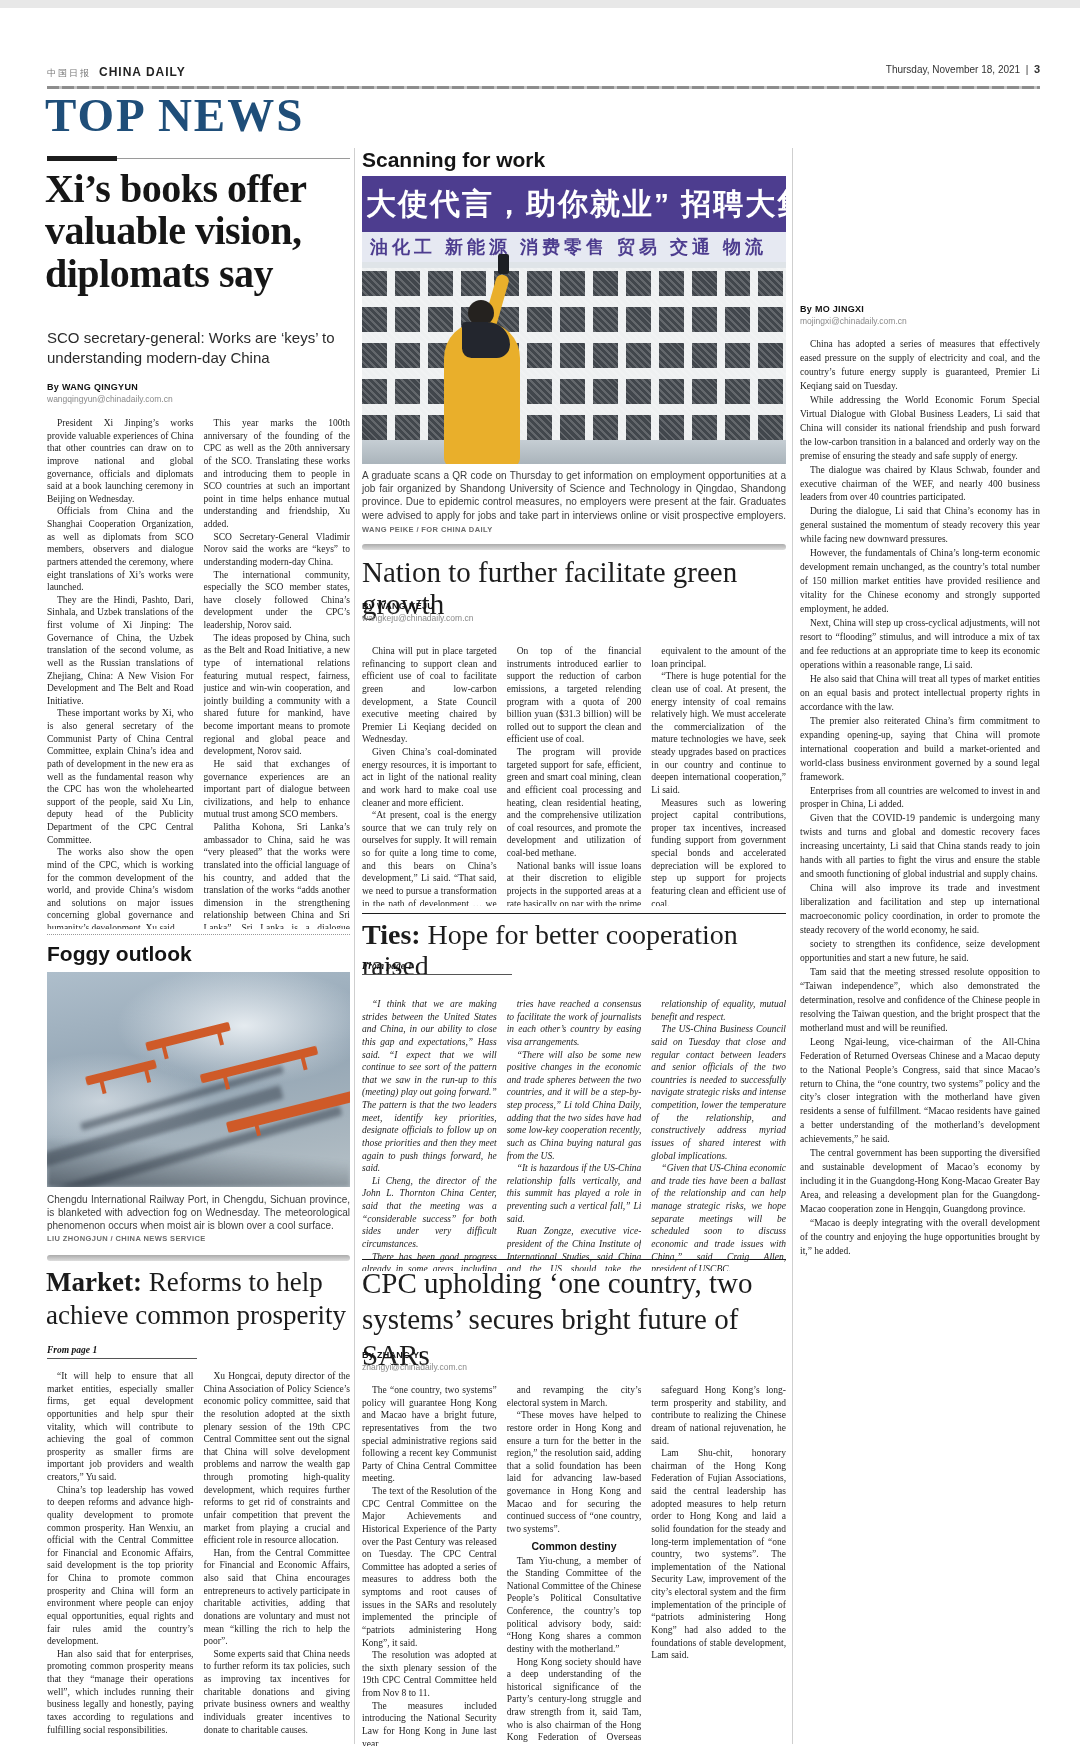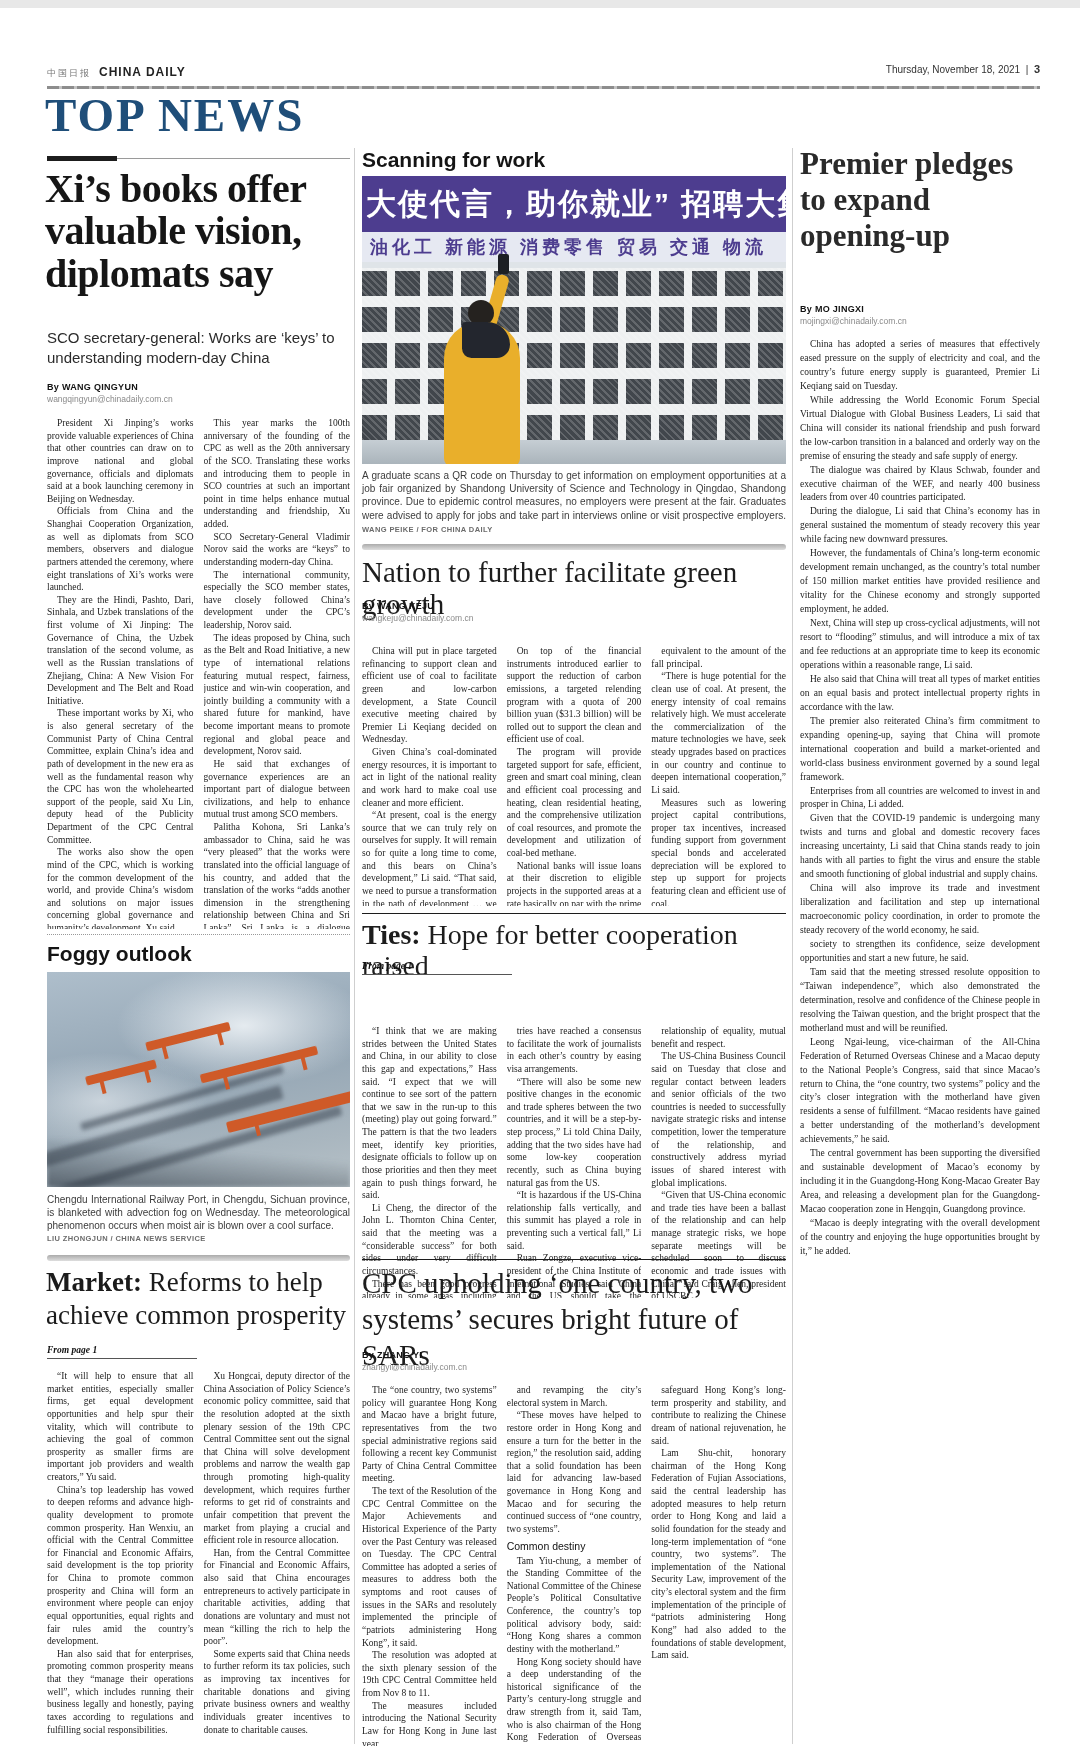--- a/index.html
+++ b/index.html
@@ -24,21 +24,21 @@
   .byline-by{font-family:"Liberation Sans",sans-serif;font-weight:bold;font-size:9px;letter-spacing:.3px;color:#111;}
   .byline-email{font-family:"Liberation Sans",sans-serif;font-size:8.5px;color:#8a8a8a;margin-top:2px;}
   .kicker{font-family:"Liberation Sans",sans-serif;font-weight:bold;font-size:21px;color:#141414;}
   .cap{font-family:"Liberation Sans",sans-serif;font-size:10px;line-height:1.32;color:#3c3c3c;text-align:justify;}
   .credit{font-family:"Liberation Sans",sans-serif;font-size:7.5px;font-weight:bold;color:#6b6b6b;letter-spacing:.4px;}
   .graybar{height:6px;border-radius:3px;background:linear-gradient(180deg,#ababab,#dedede);}
   .frompage{font-weight:bold;font-style:italic;font-size:9.5px;color:#111;}
   .frompage-rule{width:150px;border-bottom:1px solid #555;margin-top:3px;}
   .rule-dark{border-top:1.5px solid #1c1c1c;}
   .vrule{position:absolute;width:1px;background:#cfcfcf;top:140px;height:1596px;}
-  .subhead{font-family:"Liberation Sans",sans-serif;font-weight:normal;font-size:10.5px;margin:4px 0 3px;color:#111;}
+  .subhead{font-family:"Liberation Sans",sans-serif;font-weight:bold;font-size:10.5px;margin:4px 0 3px;color:#111;text-align:center;}
 
   
   #xi-rule{position:absolute;left:47px;top:150px;width:303px;border-top:1px solid #9a9a9a;}
   #xi-rule::before{content:"";position:absolute;left:0;top:-3px;width:70px;height:5px;background:#1d1d1d;}
   #xi-head{position:absolute;left:45px;top:160px;width:307px;font-weight:bold;
            font-size:40px;line-height:1.06;letter-spacing:-.5px;color:#161616;}
   #xi-deck{position:absolute;left:47px;top:320px;width:302px;font-family:"Liberation Sans",sans-serif;
            font-size:15px;line-height:1.3;color:#2b2b2b;}
   #xi-byline{position:absolute;left:47px;top:374px;}
   #xi-body{position:absolute;left:47px;top:409px;width:303px;height:512px;}
@@ -103,21 +103,21 @@
   
   #green-head{position:absolute;left:362px;top:549px;width:426px;font-size:29px;line-height:1.1;color:#1d1d1d;}
   #green-byline{position:absolute;left:362px;top:593px;}
   #green-body{position:absolute;left:362px;top:637px;width:424px;height:261px;}
 
   
   #ties-rule{position:absolute;left:362px;top:905px;width:424px;}
   #ties-head{position:absolute;left:362px;top:912px;width:426px;font-size:28px;line-height:1.1;color:#1d1d1d;}
   #ties-head .lead{font-weight:bold;}
   #ties-frompage{position:absolute;left:362px;top:953px;}
-  #ties-body{position:absolute;left:362px;top:1017px;width:424px;height:273px;}
+  #ties-body{position:absolute;left:362px;top:990px;width:424px;height:273px;font-style:italic;}
 
   
   #cpc-rule{position:absolute;left:362px;top:1251px;width:424px;}
   #cpc-head{position:absolute;left:362px;top:1258px;width:432px;font-size:29px;line-height:1.24;color:#1d1d1d;}
   #cpc-byline{position:absolute;left:362px;top:1342px;}
   #cpc-body{position:absolute;left:362px;top:1376px;width:424px;height:362px;}
 
   
   #prem-head{position:absolute;left:800px;top:138px;width:238px;font-weight:bold;
              font-size:31px;line-height:1.16;color:#2a2a2a;}
@@ -236,21 +236,21 @@
         <p class="para">China will put in place targeted refinancing to support clean and efficient use of coal to facilitate green and low-carbon development, a State Council executive meeting chaired by Premier Li Keqiang decided on Wednesday.</p>
         <p class="para">Given China’s coal-dominated energy resources, it is important to act in light of the national reality and work hard to make coal use cleaner and more efficient.</p>
         <p class="para">“At present, coal is the energy source that we can truly rely on ourselves for supply. It will remain so for quite a long time to come, and this bears on China’s development,” Li said. “That said, we need to pursue a transformation in the path of development … we cannot stay on the path of energy-intensive development.”</p>
       </div>
     <div class="col">
         <p class="para">On top of the financial instruments introduced earlier to support the reduction of carbon emissions, a targeted relending program with a quota of 200 billion yuan ($31.3 billion) will be rolled out to support the clean and efficient use of coal.</p>
         <p class="para">The program will provide targeted support for safe, efficient, green and smart coal mining, clean and efficient coal processing and heating, clean residential heating, and the comprehensive utilization of coal resources, and promote the development and utilization of coal-bed methane.</p>
         <p class="para">National banks will issue loans at their discretion to eligible projects in the supported areas at a rate basically on par with the prime rate of loans with the same maturity.</p>
       </div>
     <div class="col">
-        <p class="para">equivalent to the amount of the fall principal.</p>
+        <p class="para">equivalent to the amount of the loan principal.</p>
         <p class="para">“There is huge potential for the clean use of coal. At present, the energy intensity of coal remains relatively high. We must accelerate the commercialization of the mature technologies we have, seek steady upgrades based on practices in our country and continue to deepen international cooperation,” Li said.</p>
         <p class="para">Measures such as lowering project capital contributions, proper tax incentives, increased funding support from government special bonds and accelerated depreciation will be explored to step up support for projects featuring clean and efficient use of coal.</p>
       </div>
   </div>
 
   <div id="ties-rule" class="rule-dark"></div>
   <h2 id="ties-head" style="margin:0;font-weight:normal;">
     <span class="lead">Ties:</span><span> Hope for better cooperation raised</span>
   </h2>
   <div id="ties-frompage">
@@ -302,21 +302,20 @@
           <p class="para">Tam Yiu-chung, a member of the Standing Committee of the National Committee of the Chinese People’s Political Consultative Conference, the country’s top political advisory body, said: “Hong Kong shares a common destiny with the motherland.”</p>
           <p class="para">Hong Kong society should have a deep understanding of the historical significance of the Party’s century-long struggle and draw strength from it, said Tam, who is also chairman of the Hong Kong Federation of Overseas Chinese Associations.</p>
         </div>
     </div>
     <div class="col">
         <p class="para">safeguard Hong Kong’s long-term prosperity and stability, and contribute to realizing the Chinese dream of national rejuvenation, he said.</p>
         <p class="para">Lam Shu-chit, honorary chairman of the Hong Kong Federation of Fujian Associations, said the central leadership has adopted measures to help return order to Hong Kong and laid a solid foundation for the steady and long-term implementation of “one country, two systems”. The implementation of the National Security Law, improvement of the city’s electoral system and the firm implementation of the principle of “patriots administering Hong Kong” had also added to the foundations of stable development, Lam said.</p>
       </div>
   </div>
 
-  <h2 id="prem-head" style="margin:0;">Premier pledges to expand opening-up</h2>
   <div id="prem-byline">
     <div class="byline-by">By MO JINGXI</div>
     <div class="byline-email">mojingxi@chinadaily.com.cn</div>
   </div>
   <div id="rail-body">
     <div>
         <p class="para">China has adopted a series of measures that effectively eased pressure on the supply of electricity and coal, and the country’s future energy supply is guaranteed, Premier Li Keqiang said on Tuesday.</p>
         <p class="para">While addressing the World Economic Forum Special Virtual Dialogue with Global Business Leaders, Li said that China will consider its national friendship and push forward the low-carbon transition in a balanced and orderly way on the premise of ensuring the steady and safe supply of energy.</p>
         <p class="para">The dialogue was chaired by Klaus Schwab, founder and executive chairman of the WEF, and nearly 400 business leaders from over 40 countries participated.</p>
         <p class="para">During the dialogue, Li said that China’s economy has in general sustained the momentum of steady recovery this year while facing new downward pressures.</p>

